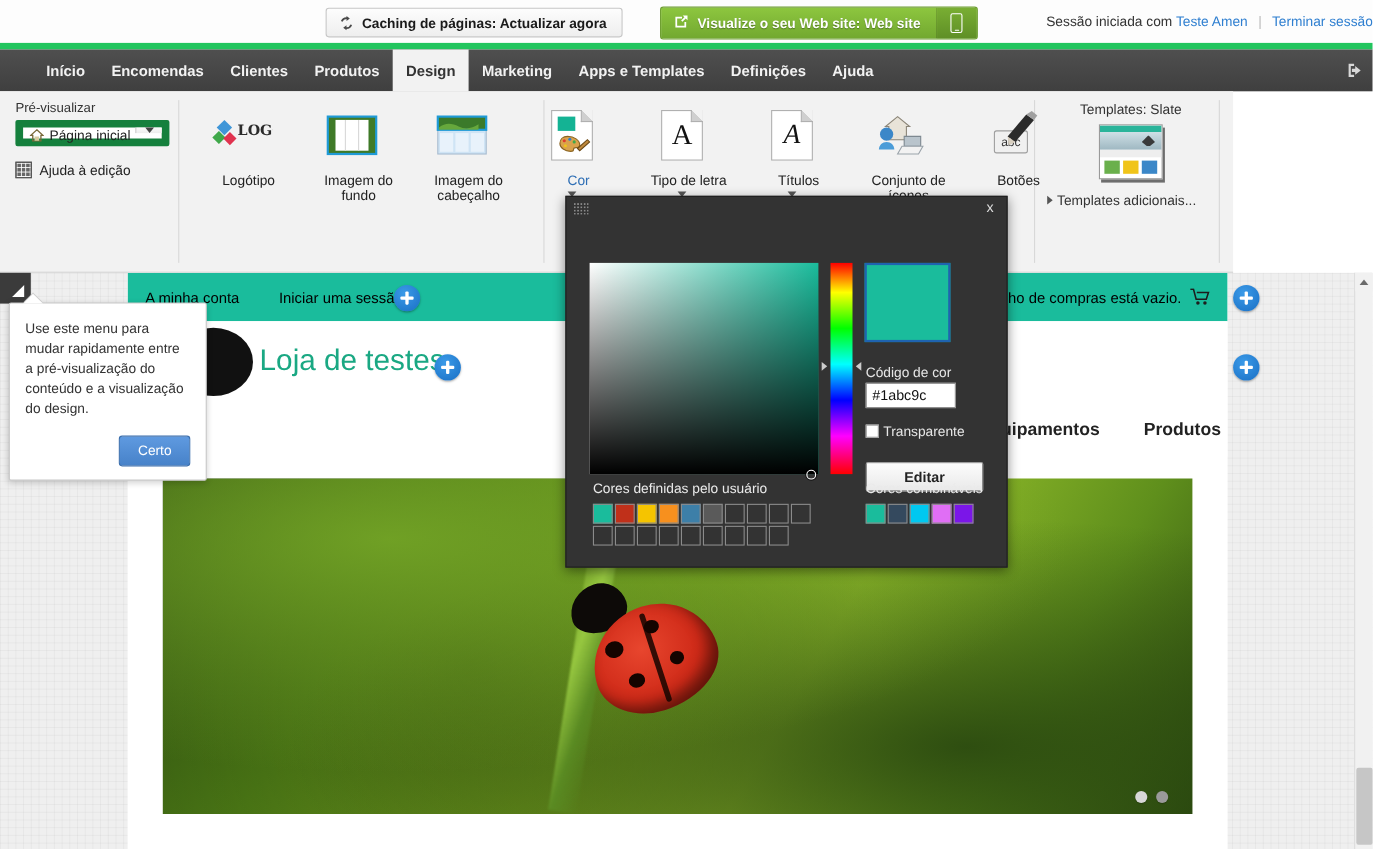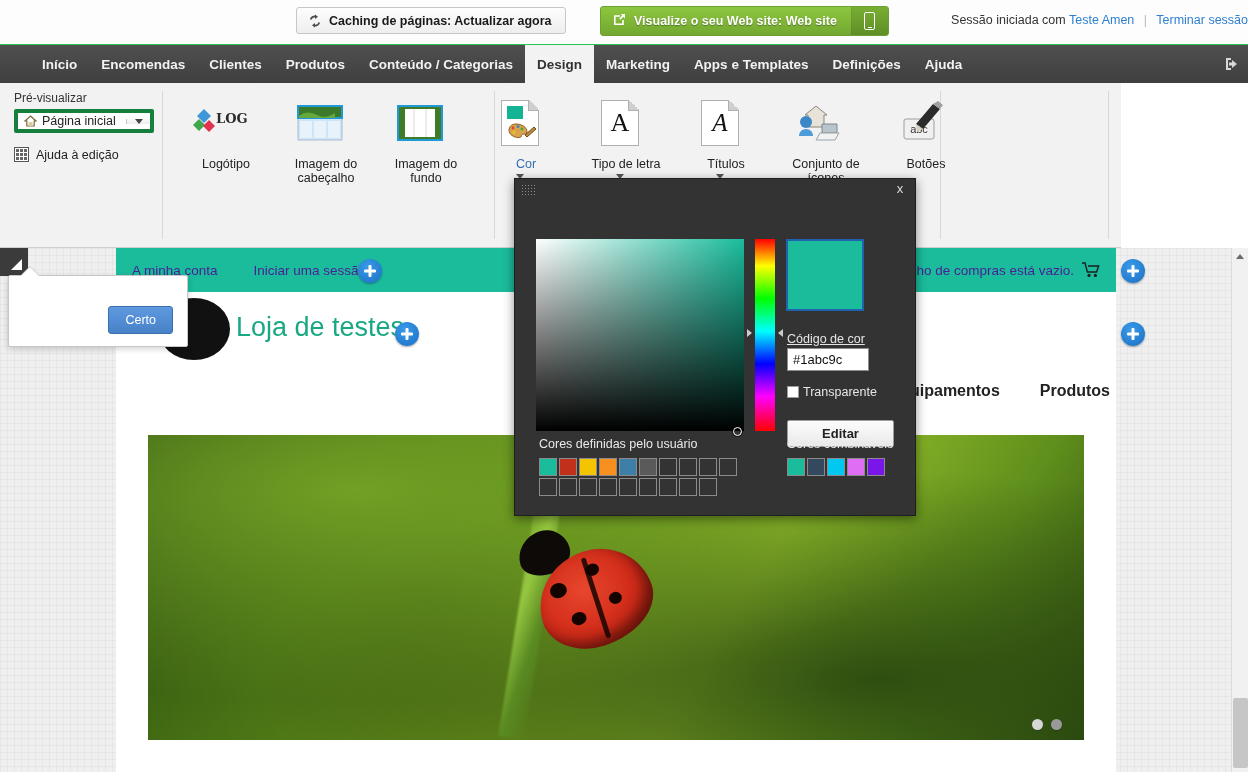--- a/index.html
+++ b/index.html
@@ -7,21 +7,21 @@
     width: 1248px; height: 772px;
     overflow: hidden;
     font-family: "Liberation Sans", sans-serif;
     background: #ffffff;
   }
   #app { position: relative; width: 1248px; height: 772px; overflow: hidden; background:#fff; }
 
   
   .topbar {
     position: absolute; left:0; top:0; width:1248px; height:45px;
-    background:#fdfdfd; border-bottom:1px solid #22c55e;text-align:right;
+    background:#fdfdfd; border-bottom:6px solid #22c55e;text-align:right;
   }
   .cache-btn {
     position:absolute; left:296px; top:7px; height:27px;
     padding:0 13px 0 11px;
     display:flex; align-items:center; gap:7px;
     background:linear-gradient(#fdfdfd,#eeeeee);
     border:1px solid #c6c6c6; border-radius:3px;
     font-size:12.5px; font-weight:bold; color:#1a1a1a;
     cursor:pointer; white-space:nowrap;
   }
@@ -85,22 +85,22 @@
   
   .ribbon {
     position:absolute; left:0; top:83px; width:1121px; height:165px;
     background:#f2f2f2; border-bottom:1px solid #cfcfcf;padding-left:40px;
   }
   .rib-sep { position:absolute; top:8px; width:1px; height:148px; background:#d8d8d8; }
 
   .preview-group { position:absolute; left:14px; top:8px; width:145px; }
   .preview-label { font-size:12px; color:#333; margin-bottom:4px;}
   .preview-select {
-    display:flex; align-items:center; width:140px; height:24px;
-    background:#fff; border:4px solid #15803d; border-radius:2px; cursor:pointer;
+    display:flex; align-items:flex-start; width:140px; height:24px;
+    background:#fff; border:7px solid #15803d; border-radius:2px; cursor:pointer;
   }
   .ps-value { flex:1; display:flex; align-items:center; gap:5px; padding-left:6px; font-size:12.5px; color:#222;}
   .home-ico { width:13px; height:12px; position:relative; flex:0 0 auto;}
   .ps-arrow {
     width:24px; border-left:1px solid #c9c9c9; display:flex; align-items:center; justify-content:center;
     background:linear-gradient(#fbfbfb,#ededed);
   }
   .caret-dn { width:0;height:0;border-left:4px solid transparent;border-right:4px solid transparent;border-top:5px solid #444;}
   .edit-help { margin-top:14px; display:flex; align-items:center; gap:7px; font-size:12.5px; color:#222; cursor:pointer;}
   .grid-ico { width:15px;height:15px;background:#666; flex:0 0 auto;
@@ -135,21 +135,21 @@
     position:absolute; left:0; top:248px; width:1248px; height:524px;
     background:#efefef;
     background-image:linear-gradient(rgba(0,0,0,.035) 1px,transparent 1px),linear-gradient(90deg,rgba(0,0,0,.035) 1px,transparent 1px);
     background-size:7px 7px;
   }
   .site {
     position:absolute; left:116px; top:0px; width:1000px; height:524px;
     background:#fff; overflow:hidden;
   }
   .site-topbar {
-    height:44px; background:#1abc9c; color:#4c1d95;
+    height:44px; background:#1abc9c; color:#000000;
     display:flex; align-items:center; padding:0 16px;
     font-size:13.5px;
   }
   .site-topbar .lnk { margin-right:36px; cursor:pointer; }
   .cart-note { margin-left:auto; display:flex; align-items:center; gap:8px; font-size:13.5px;}
   .cart-ico { width:18px;height:16px;position:relative;display:inline-block;}
 
   .site-head { height:75px; background:#fff; position:relative; }
   .site-logo {
     position:absolute; left:42px; top:6px; width:72px;height:62px;border-radius:50%;
@@ -270,21 +270,21 @@
     cursor:pointer;
   }
   .hue-mk-l,.hue-mk-r{position:absolute;top:128px;width:0;height:0;
     border-top:4px solid transparent;border-bottom:4px solid transparent;}
   .hue-mk-l{left:232px;border-left:5px solid #ccc;}
   .hue-mk-r{left:263px;border-right:5px solid #ccc;}
   .preview-swatch {
     position:absolute; left:271px; top:38px; width:78px; height:72px;
     background:#1abc9c; border:2px solid #1f63b0;
   }
-  .cp-field-label{ position:absolute; left:272px; top:131px; font-size:12.5px; color:#e6e6e6;text-decoration:underline;}
+  .cp-field-label{ position:absolute; left:272px; top:131px; font-size:12.5px; color:#e6e6e6;}
   .cp-input{
     position:absolute; left:272px; top:147px; width:82px; height:23px;
     background:#fff; border:1px solid #8e8e8e; padding:0 5px;
     font-family:"Liberation Sans",sans-serif; font-size:13px; color:#111;
   }
   .cp-transp { position:absolute; left:272px; top:184px; display:flex; align-items:center; gap:4px; color:#e6e6e6; font-size:12.5px; cursor:pointer;}
   .cp-check { width:12px;height:12px;background:#fff;border:1px solid #9a9a9a; flex:0 0 auto;}
   .cp-apply {
     position:absolute; left:272px; top:219px; width:107px; height:27px;
     background:linear-gradient(#fcfcfc,#e9e9e9); border:1px solid #9d9d9d; border-radius:2px;
@@ -347,21 +347,20 @@
       <span class="sep">|</span>
       <a>Terminar sessão</a>
     </div>
   </div>
 
   <div class="navbar">
     <div class="nav-item">Início</div>
     <div class="nav-item">Encomendas</div>
     <div class="nav-item">Clientes</div>
     <div class="nav-item">Produtos</div>
-    <div class="nav-item">Conteúdo / Categorias</div>
     <div class="nav-item active">Design</div>
     <div class="nav-item">Marketing</div>
     <div class="nav-item">Apps e Templates</div>
     <div class="nav-item">Definições</div>
     <div class="nav-item">Ajuda</div>
     <span class="logout-ico">
       <svg width="20" height="20" viewBox="0 0 20 20">
         <path d="M4 4h5v2H6v8h3v2H4z" fill="#d8d8d8"></path>
         <path d="M10 6l5 4-5 4v-2.6H7v-2.8h3z" fill="#d8d8d8"></path>
       </svg>
@@ -406,41 +405,41 @@
             <path d="M17 14l6 6-6 6-6-6z" fill="#e0334f"></path>
             <text x="24" y="17" font-family="DejaVu Serif, serif" font-size="13" font-weight="bold" fill="#2b2b2b">LOGO</text>
           </svg>
         </div>
         <div class="tlabel">Logótipo</div>
       </div>
 
       <div class="tool">
         <div class="glyph">
           <svg width="56" height="46" viewBox="0 0 56 46">
+            <rect x="6" y="6" width="44" height="34" fill="#3f7a28" stroke="#1f9ad6" stroke-width="2"></rect>
+            <rect x="13" y="9" width="30" height="28" fill="#ffffff"></rect>
+            <line x1="22" y1="9" x2="22" y2="37" stroke="#d8d8d8"></line>
+            <line x1="34" y1="9" x2="34" y2="37" stroke="#d8d8d8"></line>
+          </svg>
+        </div>
+        <div class="tlabel">Imagem do fundo</div>
+      </div>
+
+      <div class="tool">
+        <div class="glyph">
+          <svg width="56" height="46" viewBox="0 0 56 46">
             <rect x="6" y="6" width="44" height="34" fill="#cfe4f5" stroke="#a8bccf"></rect>
             <rect x="6" y="6" width="44" height="12" fill="#3b7a2a" stroke="#1f9ad6" stroke-width="2"></rect>
             <path d="M7 16c6-5 12-4 18-1s12 2 18-2v5H7z" fill="#66a83c"></path>
             <rect x="8" y="21" width="12" height="17" fill="#e8f2fb"></rect>
             <rect x="22" y="21" width="12" height="17" fill="#e8f2fb"></rect>
             <rect x="36" y="21" width="12" height="17" fill="#e8f2fb"></rect>
           </svg>
         </div>
         <div class="tlabel">Imagem do cabeçalho</div>
-      </div>
-
-      <div class="tool">
-        <div class="glyph">
-          <svg width="56" height="46" viewBox="0 0 56 46">
-            <rect x="6" y="6" width="44" height="34" fill="#3f7a28" stroke="#1f9ad6" stroke-width="2"></rect>
-            <rect x="13" y="9" width="30" height="28" fill="#ffffff"></rect>
-            <line x1="22" y1="9" x2="22" y2="37" stroke="#d8d8d8"></line>
-            <line x1="34" y1="9" x2="34" y2="37" stroke="#d8d8d8"></line>
-          </svg>
-        </div>
-        <div class="tlabel">Imagem do fundo</div>
       </div>
 
       <div class="tool sel">
         <div class="glyph">
           <div class="doc-ico">
             <div style="position:absolute;left:5px;top:5px;width:16px;height:13px;background:#14b394;"></div>
             <svg style="position:absolute;left:3px;top:20px" width="32" height="22" viewBox="0 0 32 22">
               <path d="M11 3c6 0 11 3.4 11 7.6 0 2.2-2 2.6-3.4 2.6-1.4 0-2.2.6-2.2 1.6 0 1-.8 1.8-2.6 1.8C8.6 16.6 4 13.2 4 9.4 4 5.6 6.6 3 11 3z" fill="#d9a24c" stroke="#8a6422"></path>
               <circle cx="8" cy="7" r="1.4" fill="#e23c2e"></circle>
                 <circle cx="13" cy="5.6" r="1.4" fill="#2f7fd0"></circle>
@@ -494,20 +493,38 @@
             <text x="27" y="33" text-anchor="middle" font-family="Liberation Sans, sans-serif" font-size="11" fill="#333">abc</text>
             <path d="M41 4l7 5-17 20-7-5z" fill="#2b2b2b"></path>
             <path d="M24 24l7 5-6 3z" fill="#d8cfc0"></path>
             <path d="M41 4l7 5 3-4-5-4z" fill="#a0a0a0"></path>
           </svg>
         </div>
         <div class="tlabel">Botões</div>
       </div>
     </div>
 
+    <div class="tpl-group">
+      <div class="tpl-title">Templates: Slate</div>
+      <div class="tpl-thumb">
+        <div style="height:6px;background:#2ab49a"></div>
+        <div style="height:16px;background:linear-gradient(#cfe0e6,#9fb8c2);position:relative">
+          <div style="position:absolute;right:6px;top:3px;width:12px;height:10px;background:#3a3a3a;clip-path:polygon(0 60%,50% 0,100% 60%,60% 100%,40% 100%)"></div>
+        </div>
+        <div style="height:7px;background:#eee"></div>
+        <div style="display:flex;gap:3px;padding:3px 4px">
+          <div style="flex:1;height:12px;background:#6ab04c"></div>
+          <div style="flex:1;height:12px;background:#f0c419"></div>
+          <div style="flex:1;height:12px;background:#3b87c8"></div>
+        </div>
+      </div>
+      <div class="tpl-more">
+        <span class="tri-r"></span><span>Templates adicionais...</span>
+      </div>
+    </div>
   </div>
 
   <div class="canvas">
     <div class="site">
 
       <div class="site-topbar">
         <span class="lnk">A minha conta</span>
         <span class="lnk">Iniciar uma sessão</span>
         <span class="cart-note">
           <span>O seu carrinho de compras está vazio.</span>
@@ -553,20 +570,21 @@
     <div class="plus" style="left:358px; top:11px;"></div>
     <div class="plus" style="left:1121px; top:11px;"></div>
     <div class="plus" style="left:395px; top:74px;"></div>
     <div class="plus" style="left:1121px; top:74px;"></div>
 
   </div>
 
   <div class="corner-toggle"></div>
 
   <div class="popover">
+    <div class="pop-body">Use este menu para mudar rapidamente entre a pré-visualização do conteúdo e a visualização do design.</div>
     <button class="pop-btn">Certo</button>
   </div>
 
   <div class="cp">
     <div class="cp-head">
       <div class="cp-grip"></div>
       <div class="cp-close">x</div>
     </div>
     <div class="cp-body">
       <div class="sv-box" style="background-image: linear-gradient(to top, rgb(0, 0, 0), rgba(0, 0, 0, 0)), linear-gradient(to right, rgb(255, 255, 255), rgb(26, 188, 156));">

